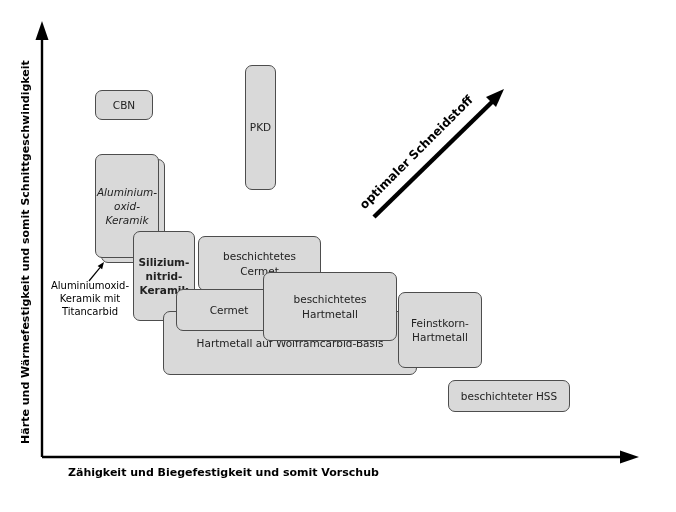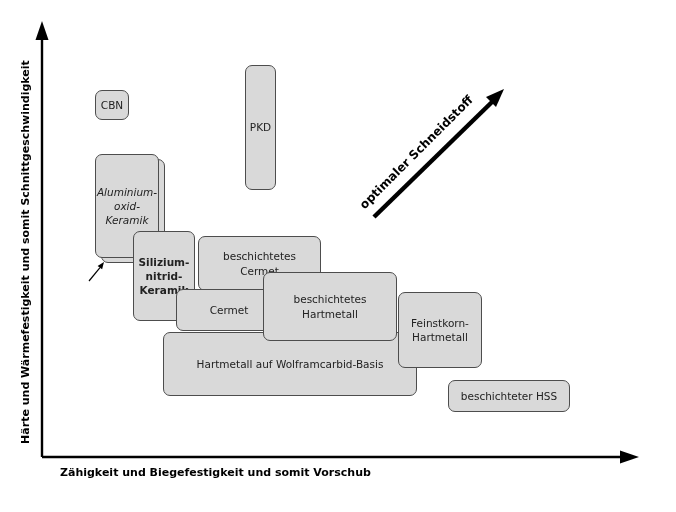--- a/index.html
+++ b/index.html
@@ -41,21 +41,21 @@
   }
   .y-label {
     left: -183px;
     top: 244px;
     width: 420px;
     height: 16px;
     text-align: center;
     transform: rotate(-90deg);
   }
   .x-label {
-    left: 60px;
+    left: 68px;
     top: 466px;
   }
   .diag-label {
     position: absolute;
     left: 332px;
     top: 145px;
     width: 170px;
     height: 16px;
     text-align: center;
     font-weight: bold;
@@ -94,44 +94,47 @@
 
     <line x1="89" y1="281" x2="100" y2="267.6" stroke="#000000" stroke-width="1.2"></line>
     <polygon points="104,262 102.1,269.3 97.6,266" fill="#000000"></polygon>
   </svg>
 
   <div class="axis-label y-label">Härte und Wärmefestigkeit und somit Schnittgeschwindigkeit</div>
   <div class="axis-label x-label">Zähigkeit und Biegefestigkeit und somit Vorschub</div>
 
   <div class="diag-label">optimaler Schneidstoff</div>
 
+  <div class="annotation">Aluminiumoxid-
+Keramik mit
+Titancarbid</div>
 
   <div class="box" style="left:101px; top:159px; width:64px; height:104px;"></div>
 
   <div class="box" style="left:95px; top:154px; width:64px; height:104px;font-style:italic;">Aluminium-
 oxid-
 Keramik</div>
 
   <div class="box" style="left:198px; top:236px; width:123px; height:55px;">beschichtetes
 Cermet</div>
 
   <div class="box" style="left:133px; top:231px; width:62px; height:90px;font-weight:bold;">Silizium-
 nitrid-
 Keramik</div>
 
-  <div class="box" style="left:163px; top:332px; width:254px; height:64px;">Hartmetall auf Wolframcarbid-Basis</div>
+  <div class="box" style="left:163px; top:311px; width:254px; height:64px;">Hartmetall auf Wolframcarbid-Basis</div>
 
   <div class="box" style="left:176px; top:289px; width:106px; height:42px;">Cermet</div>
 
   <div class="box" style="left:263px; top:272px; width:134px; height:69px;">beschichtetes
 Hartmetall</div>
 
   <div class="box" style="left:398px; top:292px; width:84px; height:76px;">Feinstkorn-
 Hartmetall</div>
 
   <div class="box" style="left:448px; top:380px; width:122px; height:32px;">beschichteter HSS</div>
 
 
-  <div class="box" style="left:95px; top:90px; width:34px; height:30px;">CBN</div>
+  <div class="box" style="left:95px; top:90px; width:58px; height:30px;">CBN</div>
 
   <div class="box" style="left:245px; top:65px; width:31px; height:125px;">PKD</div>
 
 </div>
 
 </body></html>

